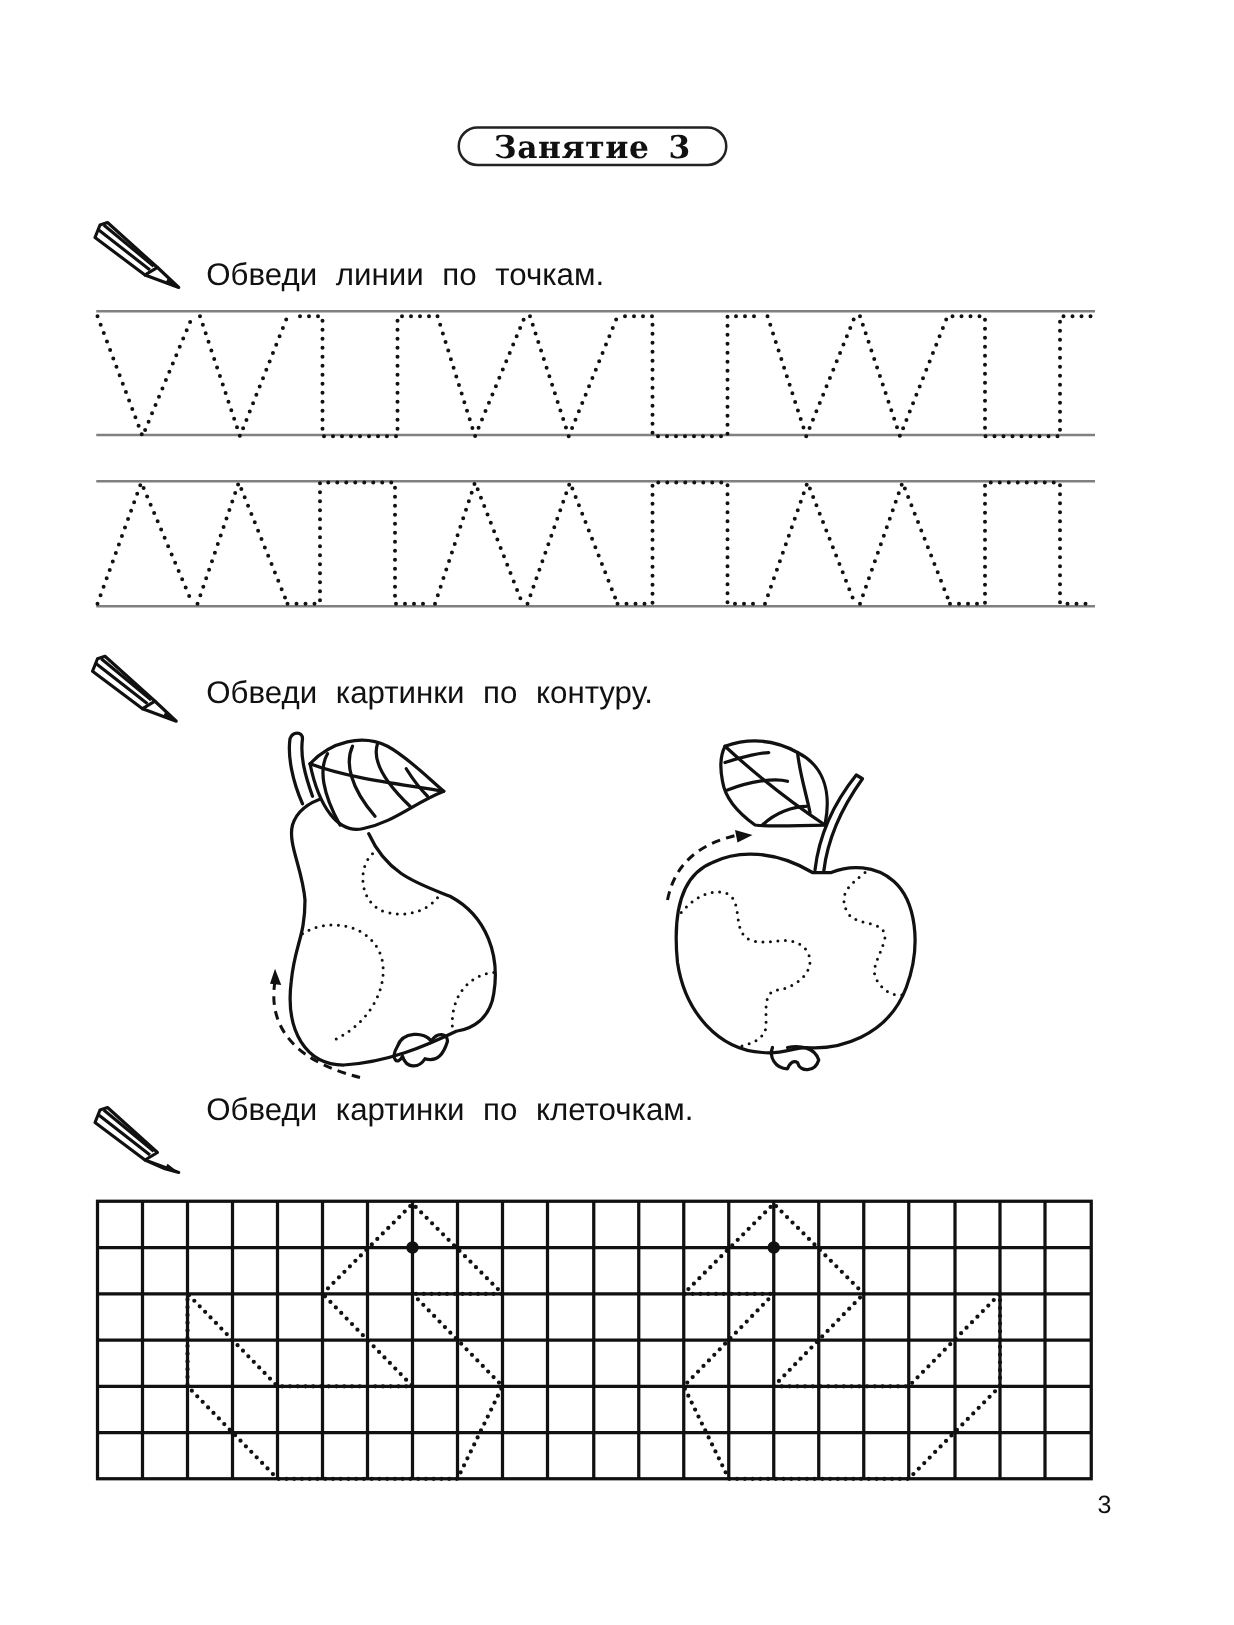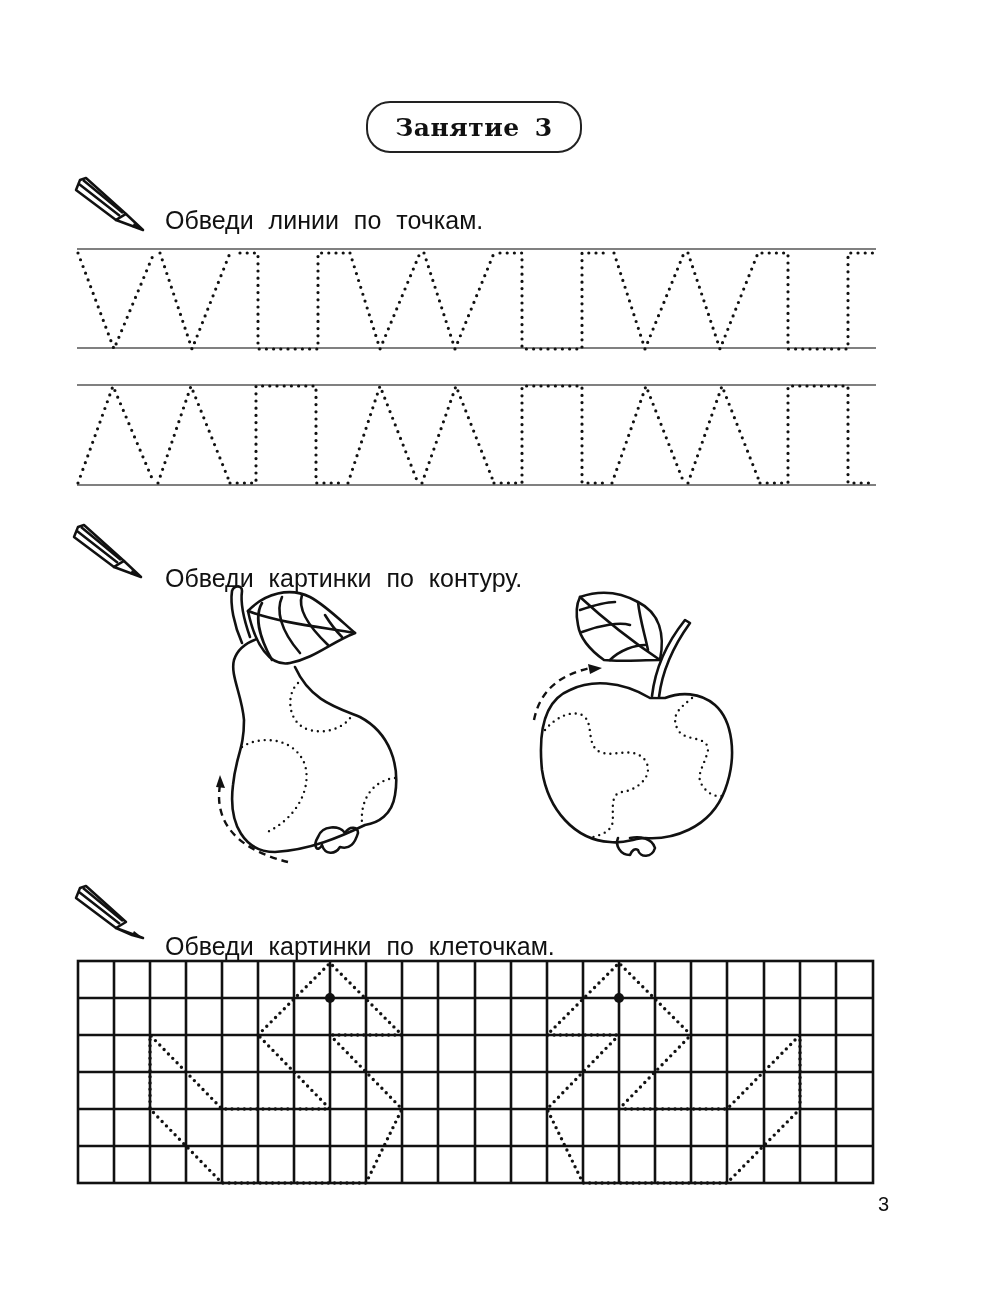--- a/index.html
+++ b/index.html
@@ -1,17 +1,17 @@
 <!DOCTYPE html>
 <html><head>
 <meta charset="utf-8">
 <style>
   html,body{margin:0;padding:0;background:#fff;}
   body{width:987px;height:1300px;position:relative;overflow:hidden;font-family:"DejaVu Sans","Liberation Sans",sans-serif;color:#111;}
-  .title-box{position:absolute;left:366px;top:101px;width:216px;height:52px;border:2px solid #222;border-radius:24px;box-sizing:border-box;display:flex;align-items:center;justify-content:center;}
+  .title-box{position:absolute;left:366px;top:101px;width:216px;height:32px;border:2px solid #222;border-radius:24px;box-sizing:border-box;display:flex;align-items:center;justify-content:center;}
   .title-box span{font-family:"DejaVu Serif","Liberation Serif",serif;font-weight:bold;font-size:25px;letter-spacing:0.5px;word-spacing:6px;}
   .instr{position:absolute;left:165px;font-size:25px;word-spacing:8px;font-family:"Liberation Sans","DejaVu Sans",sans-serif;margin-top:20px;}
   .pencil{position:absolute;}
   svg.layer{position:absolute;left:0;top:0;}
   .page-num{position:absolute;left:878px;top:1193px;font-size:20px;font-family:"Liberation Sans",sans-serif;}
 </style>
 </head>
 <body>
 
 <div class="title-box">
@@ -29,31 +29,31 @@
 <div class="instr" style="top:186px">Обведи линии по точкам.</div>
 
 <svg class="pencil" style="left:72px;top:523px" width="72" height="56" viewBox="0 0 72 56">
   <g fill="none" stroke="#111" stroke-width="2.5" stroke-linejoin="round">
     <path d="M6 4 L2 14 L42 44 L52 38 L12 2 Z" fill="#fff"></path>
     <path d="M5 8 L46 40 M9 4 L49 37"></path>
     <path d="M42 44 L69 54 L52 38 Z" fill="#fff"></path>
   </g>
   <path d="M60 47 L69 54 L58 51 Z" fill="#111"></path>
 </svg>
-<div class="instr" style="top:544px">Обведи картинки по контуру.</div>
+<div class="instr" style="top:520px">Обведи картинки по контуру.</div>
 
 <svg class="pencil" style="left:74px;top:884px" width="72" height="56" viewBox="0 0 72 56">
   <g fill="none" stroke="#111" stroke-width="2.5" stroke-linejoin="round">
     <path d="M6 4 L2 14 L42 44 L52 38 L12 2 Z" fill="#fff"></path>
     <path d="M5 8 L46 40 M9 4 L49 37"></path>
     <path d="M42 44 L69 54 L58 51 Z" fill="#fff"></path>
   </g>
   <path d="M60 47 L69 54 L58 51 Z" fill="#111"></path>
 </svg>
-<div class="instr" style="top:912px">Обведи картинки по клеточкам.</div>
+<div class="instr" style="top:854px">Обведи картинки по клеточкам.</div>
 
 <svg class="layer" width="987" height="520">
   <g stroke="#808080" stroke-width="2">
     <line x1="77" y1="249" x2="876" y2="249"></line>
     <line x1="77" y1="348" x2="876" y2="348"></line>
     <line x1="77" y1="385" x2="876" y2="385"></line>
     <line x1="77" y1="485" x2="876" y2="485"></line>
   </g>
   <g fill="none" stroke="#111" stroke-width="3.2" stroke-linecap="round" stroke-dasharray="0 7.2">
 

